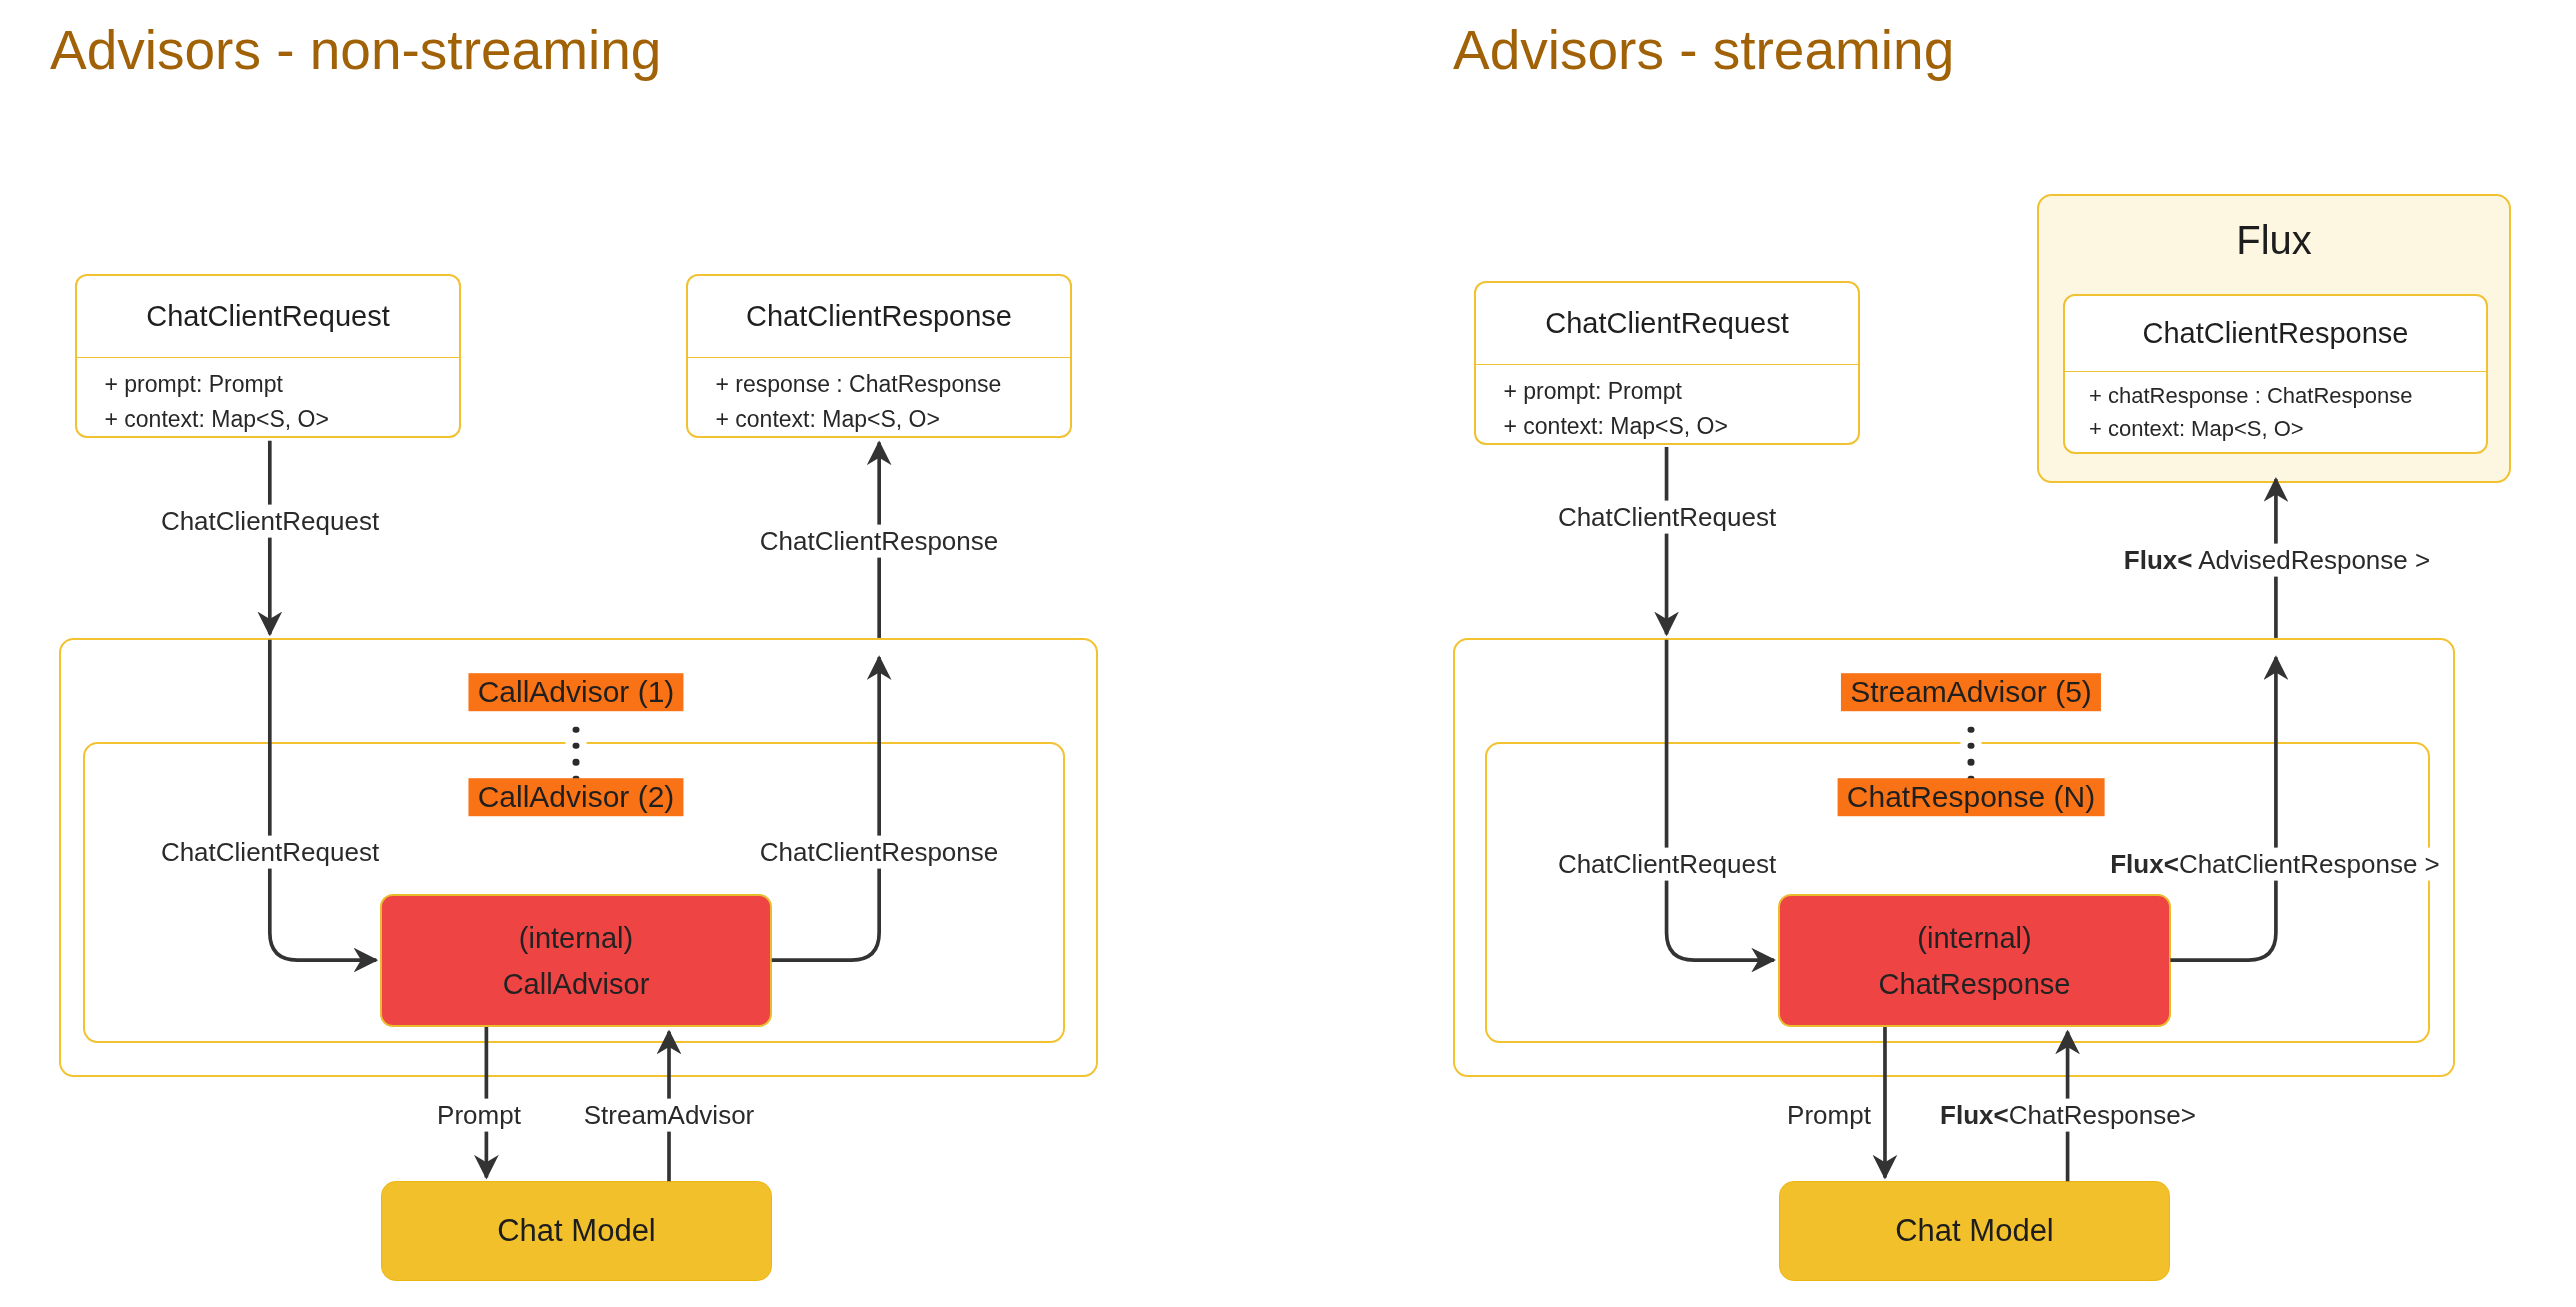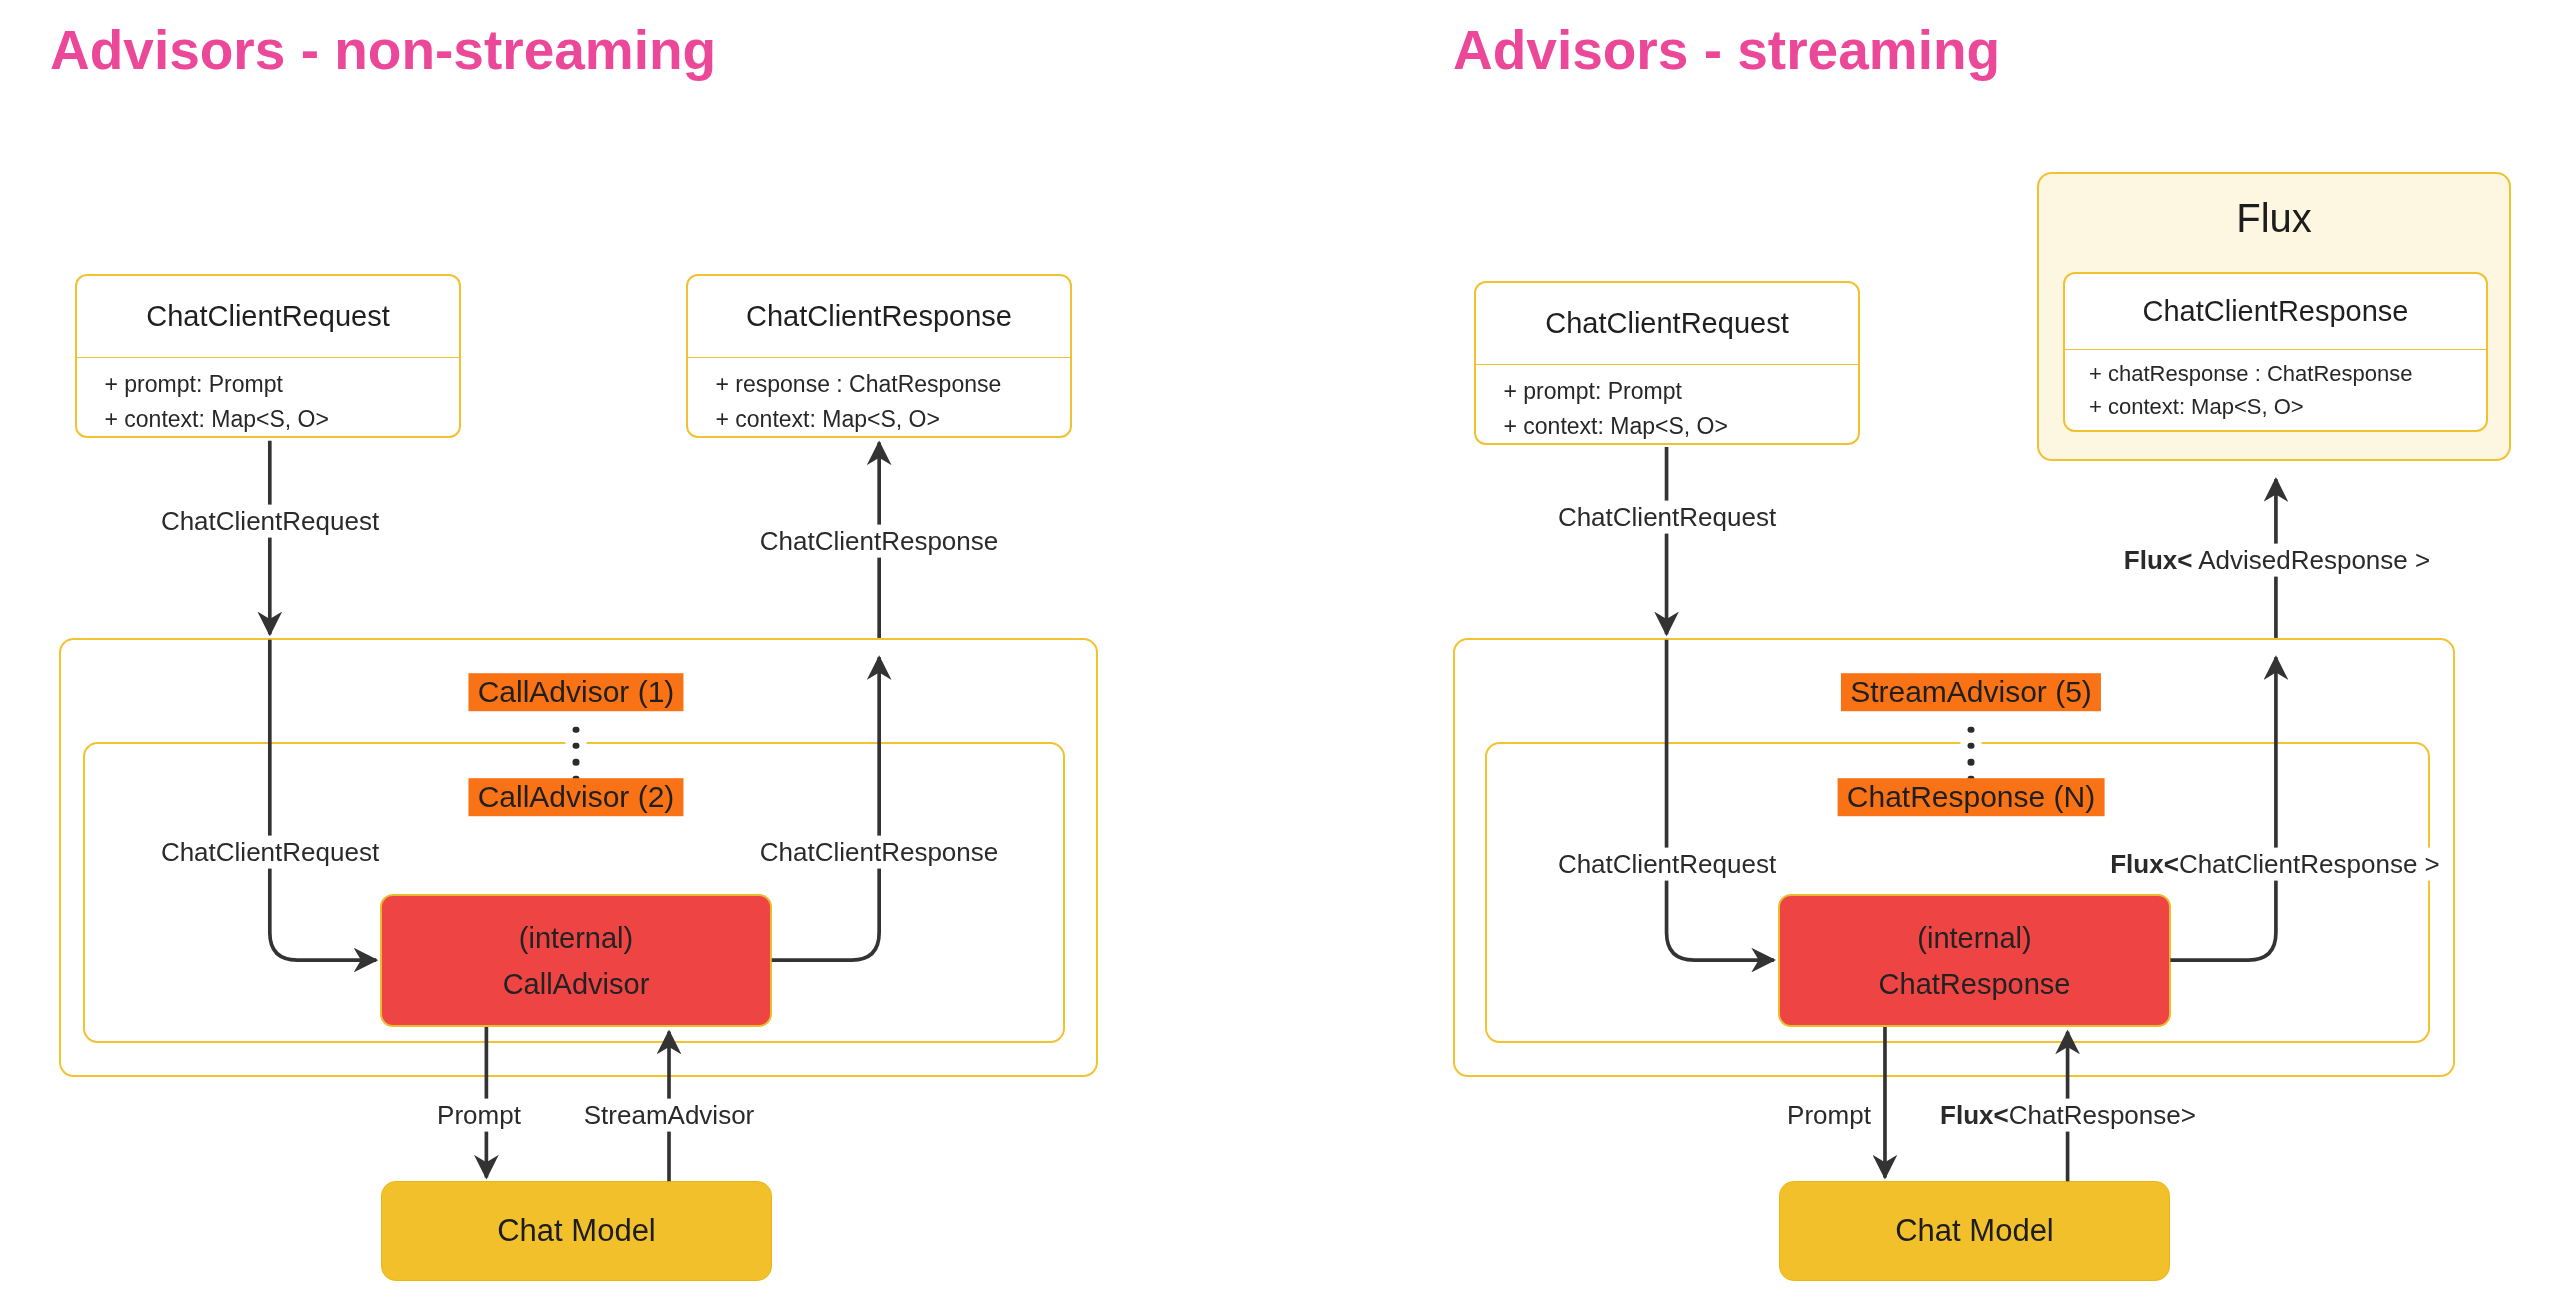--- a/index.html
+++ b/index.html
@@ -1,21 +1,21 @@
 <!DOCTYPE html>
 <html style="font-size:14.7px"><head>
 <meta charset="utf-8">
 <style>
   html,body{margin:0;padding:0;background:#ffffff;}
   .stage{
     position:relative;width:2576px;height:1308px;background:#ffffff;overflow:hidden;
     font-family:"Liberation Sans","DejaVu Sans",sans-serif;color:#1f1f1f;
   }
   .diagram-title{
-    position:absolute;font-size:55px;font-weight:700;color:#ec4899;letter-spacing:0px;white-space:nowrap;
+    position:absolute;font-size:55px;font-weight:400;color:#a16207;letter-spacing:0px;white-space:nowrap;
   }
   
   .classbox{
     position:absolute;background:#ffffff;border:2.3px solid #F0C232;border-radius:12px;
     box-sizing:border-box;z-index:3;display:flex;flex-direction:column;
   }
   .classbox .ctitle{
     flex:0 0 81px;display:flex;align-items:center;justify-content:center;
     font-size:29px;color:#1f1f1f;border-bottom:1.8px solid #F0C232;white-space:nowrap;
   }
@@ -147,21 +147,21 @@
     <div class="diagram-title" style="left:1453px;top:18.4px;">Advisors - streaming</div>
 
     <div class="classbox" style="left:1474px;top:281px;width:386px;height:164px;">
       <div class="ctitle">ChatClientRequest</div>
       <div class="cattrs">
         <div>+ prompt: Prompt</div>
         <div>+ context: Map&lt;S, O&gt;</div>
       </div>
     </div>
 
-    <div class="fluxbox" style="left:2037px;top:172px;width:474px;height:289px;">
+    <div class="fluxbox" style="left:2037px;top:194px;width:474px;height:289px;">
       <div class="fluxtitle">Flux</div>
       <div class="classbox" style="left:24px;top:98px;width:425px;height:160px;">
         <div class="ctitle" style="flex-basis:75px;">ChatClientResponse</div>
         <div class="cattrs" style="padding:7.3px 24px 0 24px;font-size:22px;line-height:33px;">
           <div>+ chatResponse : ChatResponse</div>
           <div>+ context: Map&lt;S, O&gt;</div>
         </div>
       </div>
     </div>
 

